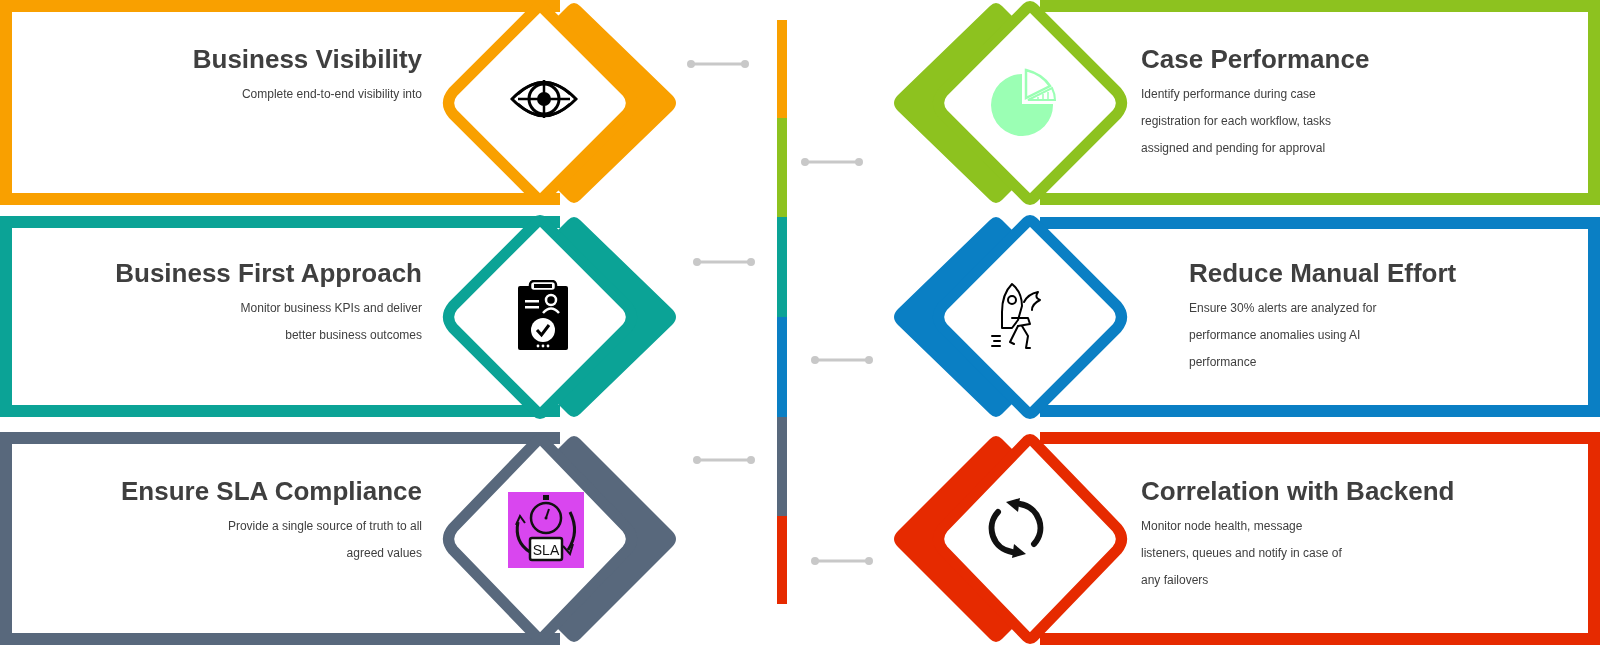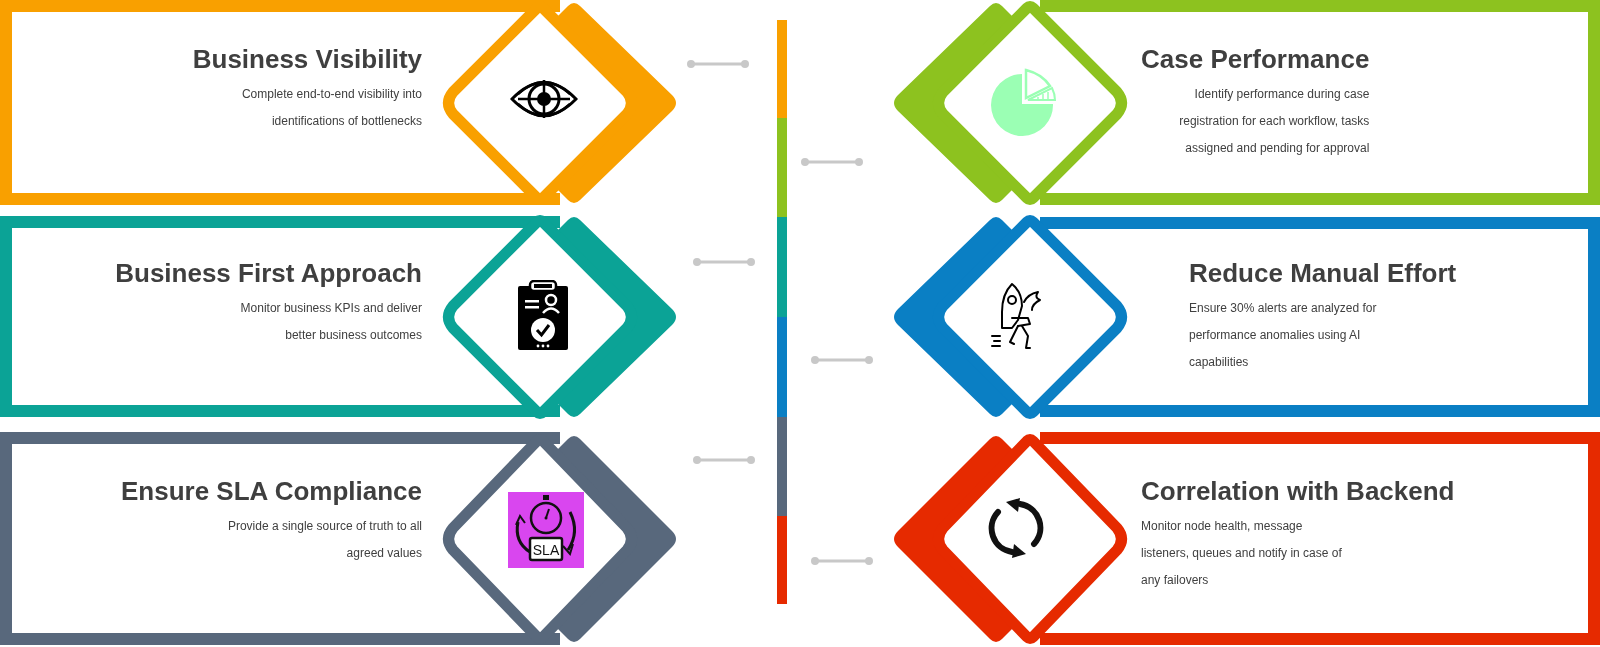--- a/index.html
+++ b/index.html
@@ -73,21 +73,20 @@
   <path d="M8 34 Q34 58 60 34" fill="none" stroke="#000" stroke-width="2.5"></path>
   <circle cx="34" cy="29" r="15" fill="none" stroke="#000" stroke-width="3"></circle>
   <circle cx="34" cy="29" r="7" fill="#000"></circle>
   <line x1="34" y1="10" x2="34" y2="48" stroke="#000" stroke-width="2.5"></line>
   <line x1="8" y1="29" x2="60" y2="29" stroke="#000" stroke-width="2.5"></line>
 </svg>
 <div class="text left" style="top:44px;right:1178px;">
   <div class="title">Business Visibility</div>
   <div class="desc">
     <div>Complete end-to-end visibility into</div>
-    <div>identifications of bottlenecks</div>
   </div>
 </div>
 
 <div class="card left" style="top:216px;height:201px;border-color:#0BA396;"></div>
 <div class="diamond-wrap" style="left:440px;top:214px;">
   <svg width="250" height="206" viewBox="0 0 250 206">
     <path d="M140 6 L232 95 Q240 103 232 111 L140 200 Q134 206 128 200 L110 182 L110 24 L128 6 Q134 0 140 6 Z" fill="#0BA396"></path>
     <path d="M103 8 L187 92 Q196 103 187 114 L103 198 Q100 201 97 198 L13 114 Q4 103 13 92 L97 8 Q100 5 103 8 Z" fill="#fff" stroke="#0BA396" stroke-width="11" stroke-linejoin="round"></path>
   </svg>
 </div>
@@ -150,21 +149,21 @@
   </svg>
 </div>
 <svg style="position:absolute;left:990px;top:68px" width="66" height="68" viewBox="0 0 66 68">
   <path d="M32 36 L32 6 A31 31 0 1 0 63 36 Z" fill="#9BFFB4"></path>
   <path d="M36 2 L36 30 L60 18 Q52 6 36 2 Z" fill="#fff" stroke="#9BFFB4" stroke-width="2.5"></path>
   <path d="M38 32 L62 20 Q65 26 65 32 Z" fill="#fff" stroke="#9BFFB4" stroke-width="2"></path>
   <line x1="48" y1="29" x2="48" y2="32" stroke="#9BFFB4" stroke-width="1.5"></line>
   <line x1="53" y1="26" x2="53" y2="32" stroke="#9BFFB4" stroke-width="1.5"></line>
   <line x1="58" y1="24" x2="58" y2="32" stroke="#9BFFB4" stroke-width="1.5"></line>
 </svg>
-<div class="text right" style="top:44px;left:1141px;text-align:right;">
+<div class="text right" style="top:44px;left:1141px;">
   <div class="title">Case Performance</div>
   <div class="desc">
     <div>Identify performance during case</div>
     <div>registration for each workflow, tasks</div>
     <div>assigned and pending for approval</div>
   </div>
 </div>
 
 <div class="card right" style="top:217px;height:200px;border-color:#0A7FC4;"></div>
 <div class="diamond-wrap" style="left:880px;top:214px;">
@@ -184,21 +183,21 @@
     <line x1="4" y1="56" x2="12" y2="56"></line>
     <line x1="6" y1="61" x2="12" y2="61"></line>
     <line x1="4" y1="66" x2="12" y2="66"></line>
   </g>
 </svg>
 <div class="text right" style="top:258px;left:1141px;margin-left:48px;">
   <div class="title">Reduce Manual Effort</div>
   <div class="desc">
     <div>Ensure 30% alerts are analyzed for</div>
     <div>performance anomalies using AI</div>
-    <div>capabilities</div>
+    <div>performance</div>
   </div>
 </div>
 
 <div class="card right" style="top:432px;height:213px;border-color:#E62A00;"></div>
 <div class="diamond-wrap" style="left:880px;top:433px;">
   <svg width="250" height="212" viewBox="0 0 250 212">
     <path d="M110 6 L18 98 Q10 106 18 114 L110 206 Q116 212 122 206 L140 188 L140 24 L122 6 Q116 0 110 6 Z" fill="#E62A00"></path>
     <path d="M147 8 L63 95 Q54 106 63 117 L147 204 Q150 207 153 204 L237 117 Q246 106 237 95 L153 8 Q150 5 147 8 Z" fill="#fff" stroke="#E62A00" stroke-width="11" stroke-linejoin="round"></path>
   </svg>
 </div>

